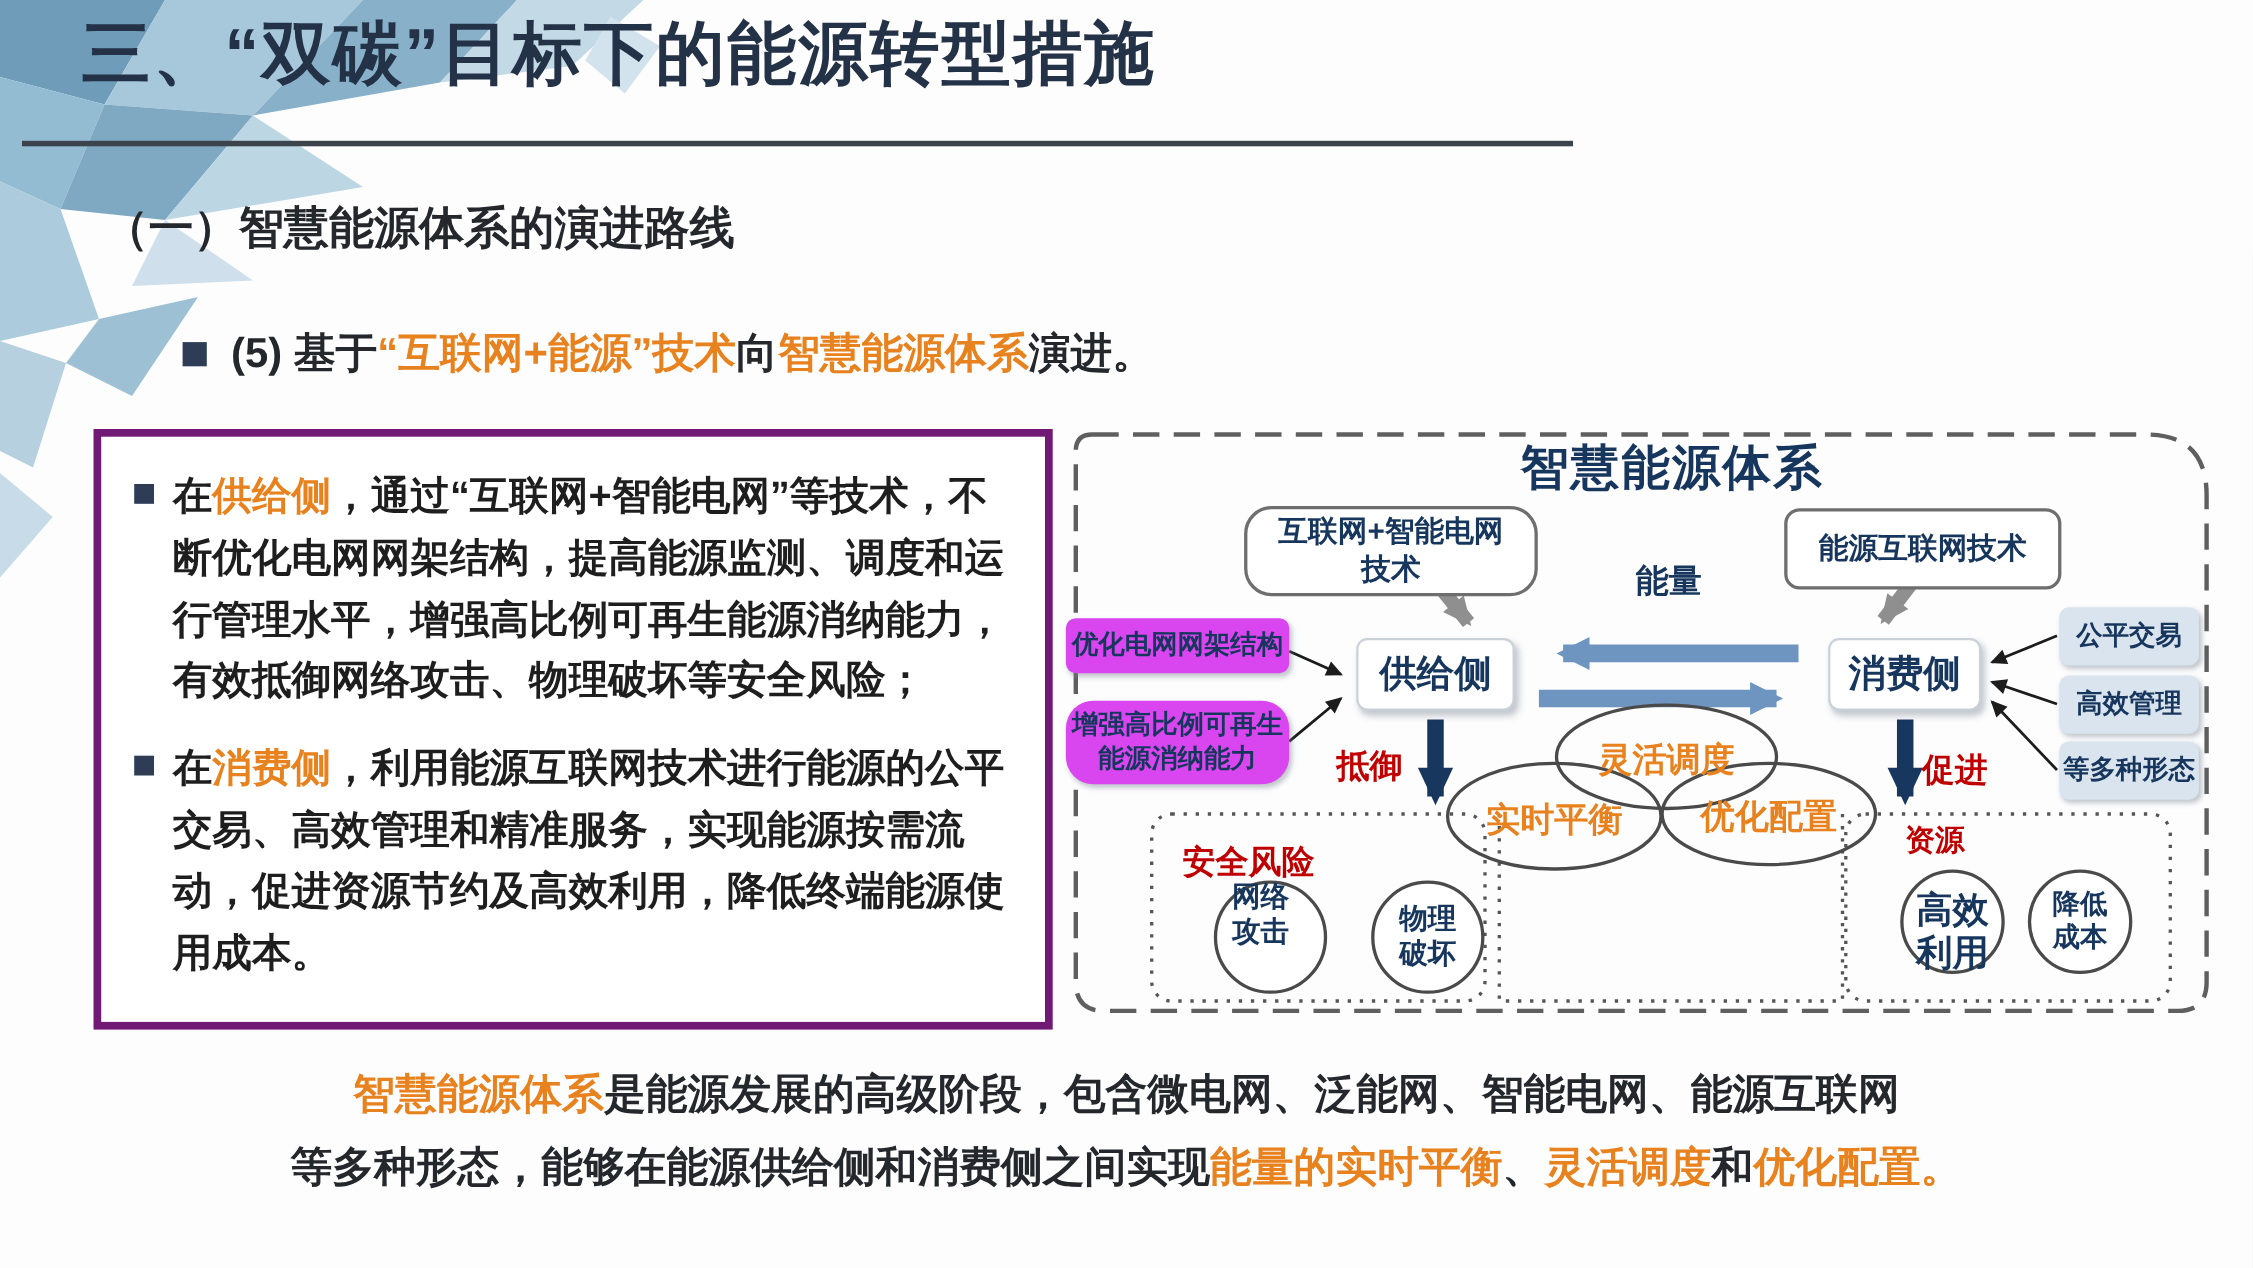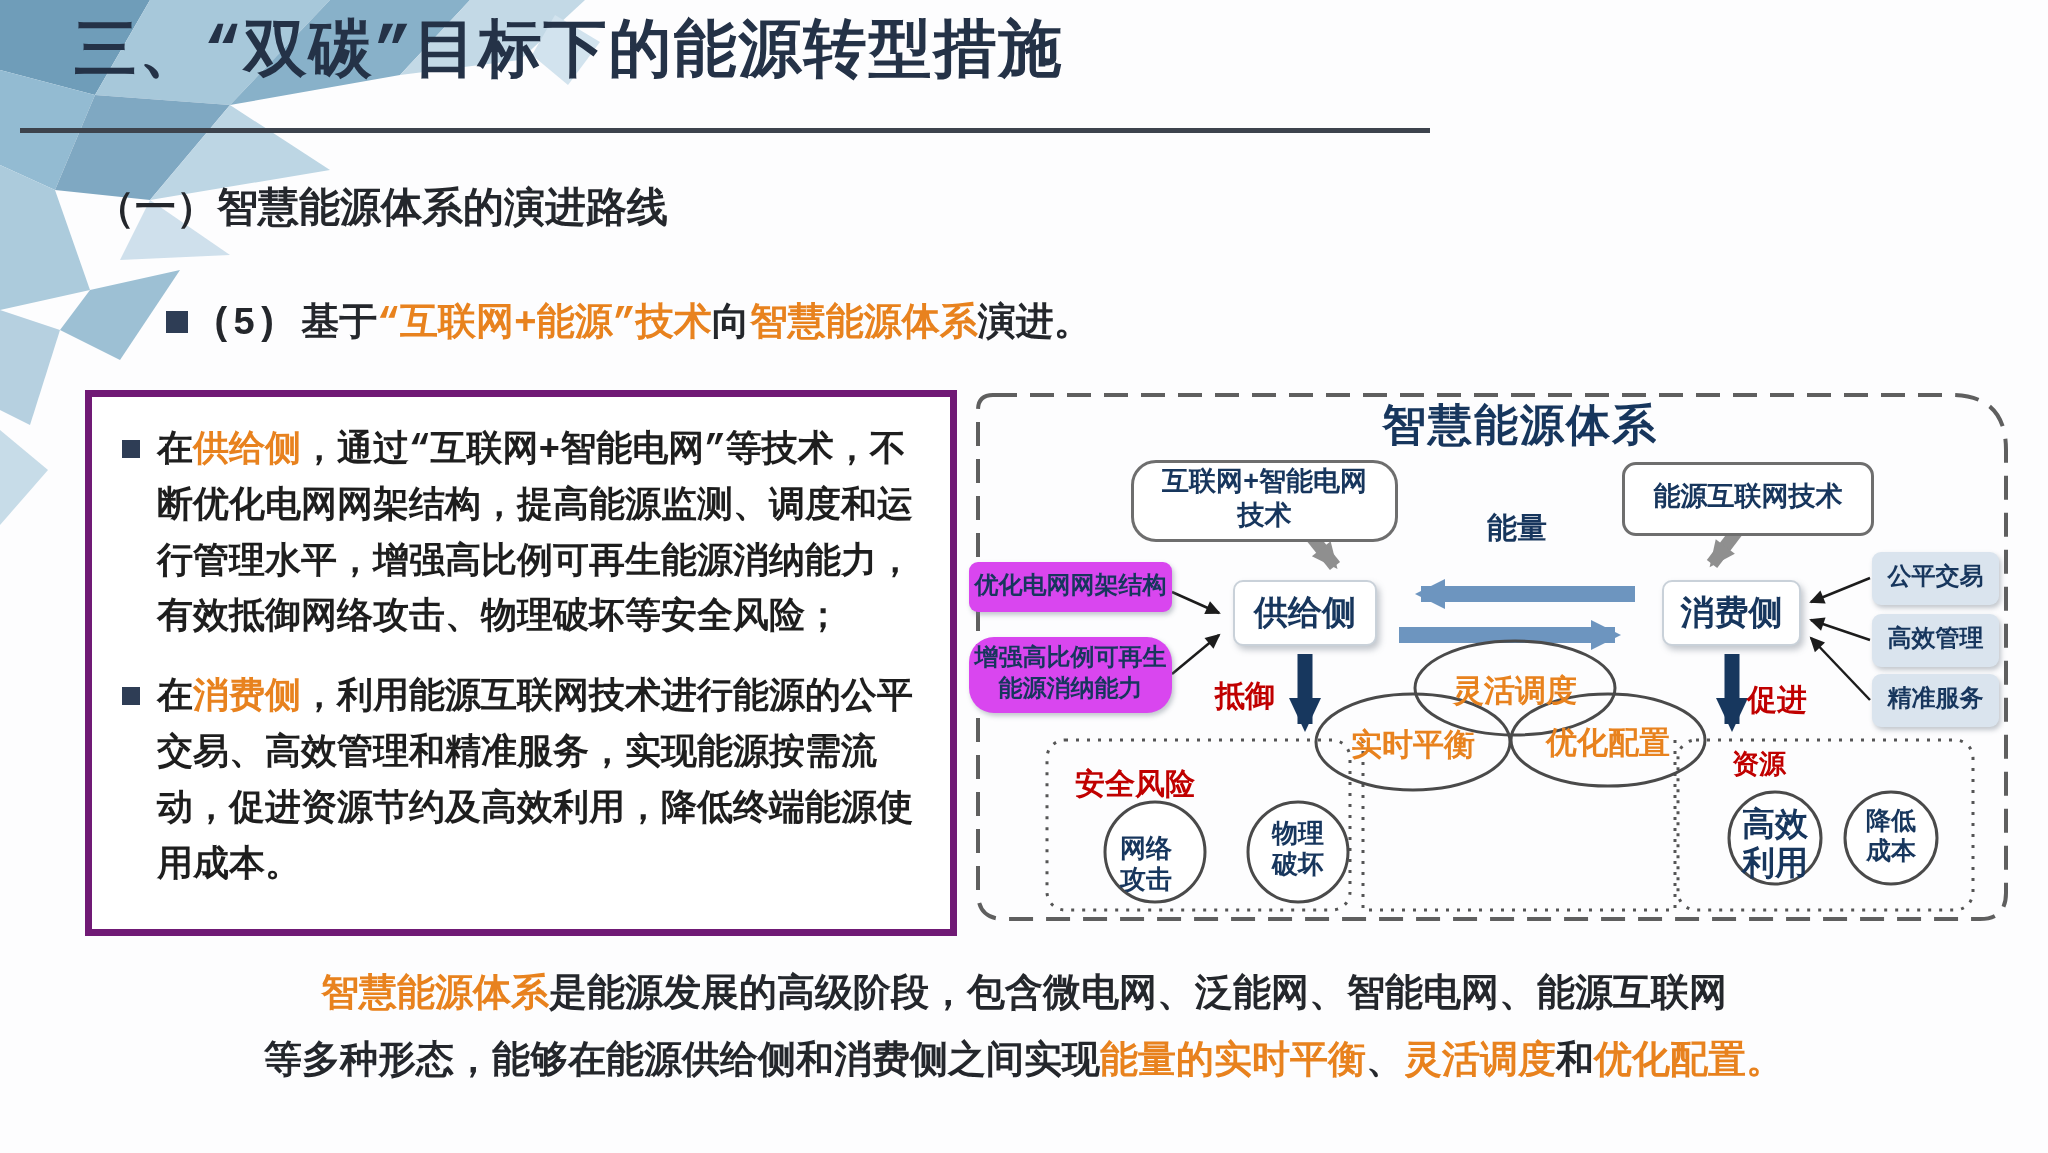--- a/index.html
+++ b/index.html
@@ -1,18 +1,18 @@
 <!DOCTYPE html>
 <html><head>
 <meta charset="utf-8">
 <style>
   html,body{margin:0;padding:0;background:#e9e9e9;}
   #slide{
     position:relative;width:2048px;height:1153px;background:#fdfdfe;
-    overflow:hidden;font-family:Liberation Mono, monospace;
+    overflow:hidden;font-family:Liberation Sans, sans-serif;
   }
   
   #corner-deco{position:absolute;left:0;top:0;z-index:1;}
   .slide-title{
     position:absolute;left:74px;top:6px;z-index:2;
     font-size:63px;font-weight:900;letter-spacing:2px;color:#243247;white-space:nowrap;
   }
   .title-rule{position:absolute;left:20px;top:128px;width:1410px;height:5px;background:#3d434d;z-index:2;}
   .section-heading{
     position:absolute;left:94px;top:180px;z-index:2;
@@ -170,33 +170,33 @@
 
     <div class="dg-label node-box" style="left:258px;top:188px;width:144px;height:66px;">供给侧</div>
     <div class="dg-label node-box" style="left:687px;top:188px;width:139px;height:66px;">消费侧</div>
 
     <div class="dg-label factor-box" style="left:-6px;top:170px;width:203px;height:50px;">优化电网网架结构</div>
     <div class="dg-label factor-box preline" style="left:-6px;top:245px;width:203px;height:76px;">增强高比例可再生
 能源消纳能力</div>
 
     <div class="dg-label factor-box right" style="left:897px;top:160px;width:127px;height:53px;text-align:right;">公平交易</div>
     <div class="dg-label factor-box right" style="left:897px;top:222px;width:127px;height:53px;">高效管理</div>
-    <div class="dg-label factor-box right" style="left:897px;top:282px;width:127px;height:53px;">精准服务</div>
+    <div class="dg-label factor-box right" style="left:897px;top:282px;width:127px;height:53px;">等多种形态</div>
 
     <div class="dg-label red-label" style="left:240px;top:284px;">抵御</div>
     <div class="dg-label red-label" style="left:772px;top:288px;">促进</div>
 
     <div class="dg-label venn-label" style="left:455px;top:278px;">灵活调度</div>
     <div class="dg-label venn-label" style="left:353px;top:332px;">实时平衡</div>
     <div class="dg-label venn-label" style="left:548px;top:330px;">优化配置</div>
 
     <div class="dg-label group-title" style="left:100px;top:372px;">安全风险</div>
     <div class="dg-label group-title" style="left:757px;top:354px;font-size:27px;">资源</div>
 
-    <div class="dg-label circle-label preline" style="left:130px;top:443px;width:82px;">网络
+    <div class="dg-label circle-label preline" style="left:130px;top:408px;width:82px;">网络
 攻击</div>
     <div class="dg-label circle-label preline" style="left:273px;top:428px;width:100px;">物理
 破坏</div>
     <div class="dg-label circle-label preline" style="left:754px;top:416px;width:92px;font-size:33px;">高效
 利用</div>
     <div class="dg-label circle-label preline" style="left:870px;top:416px;width:92px;font-size:25px;">降低
 成本</div>
   </div>
 
   <div class="footer-paragraph">

